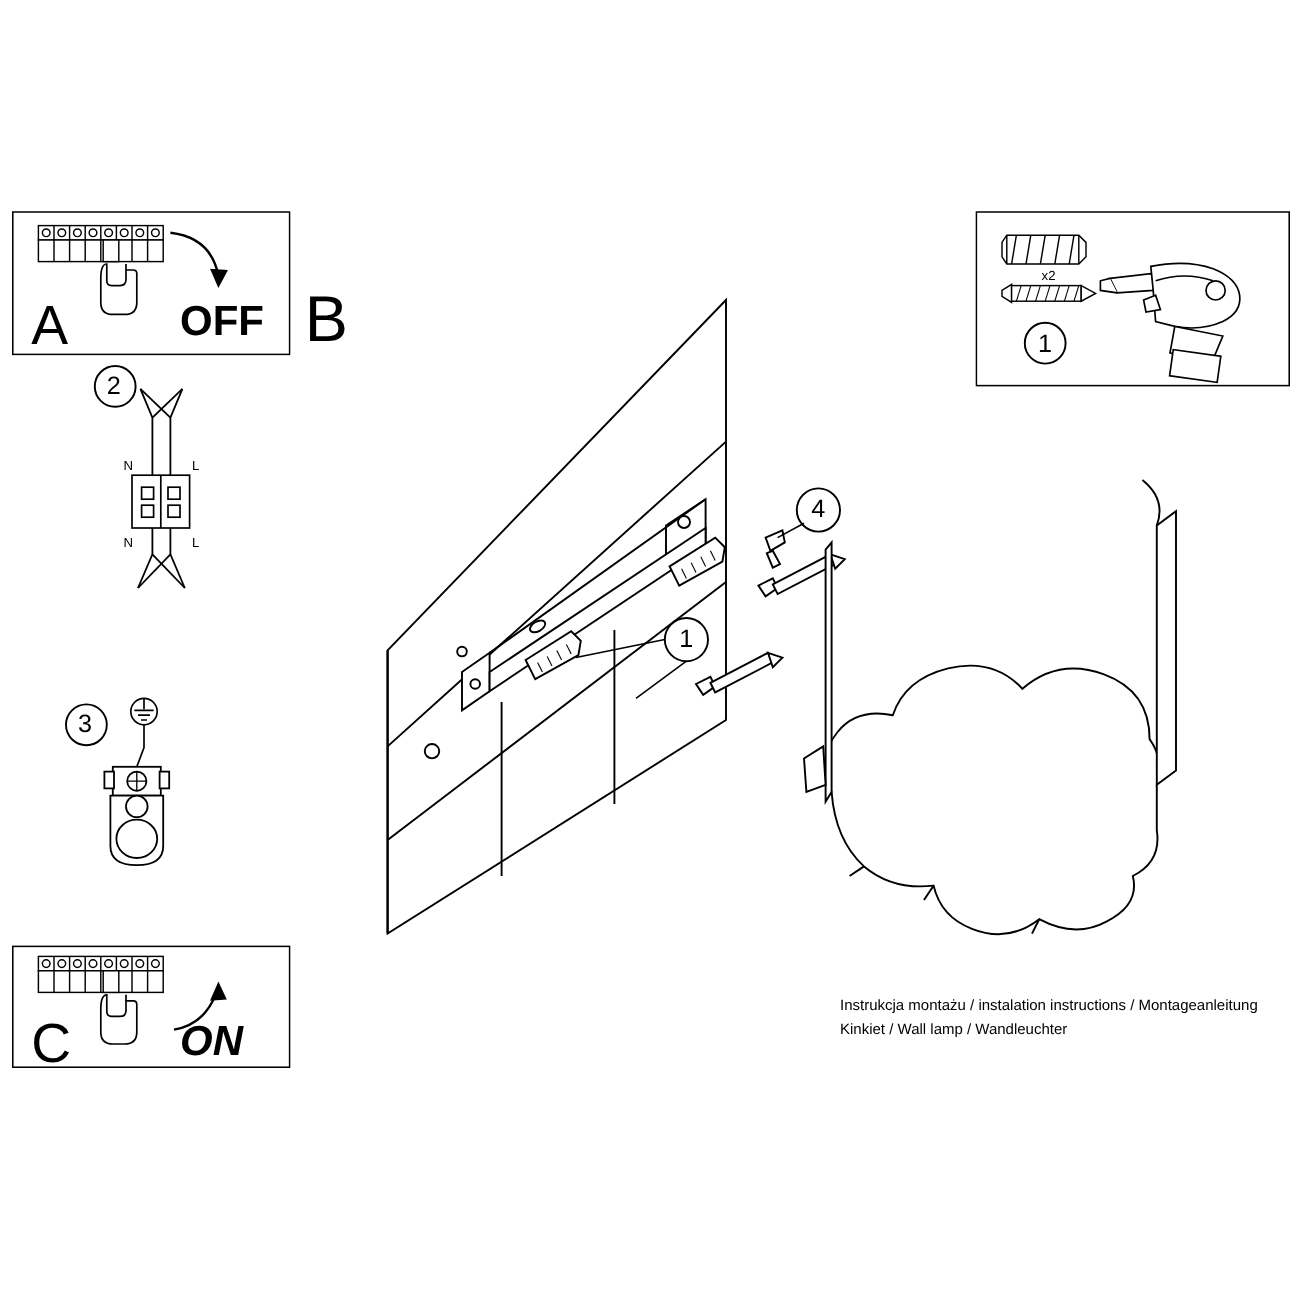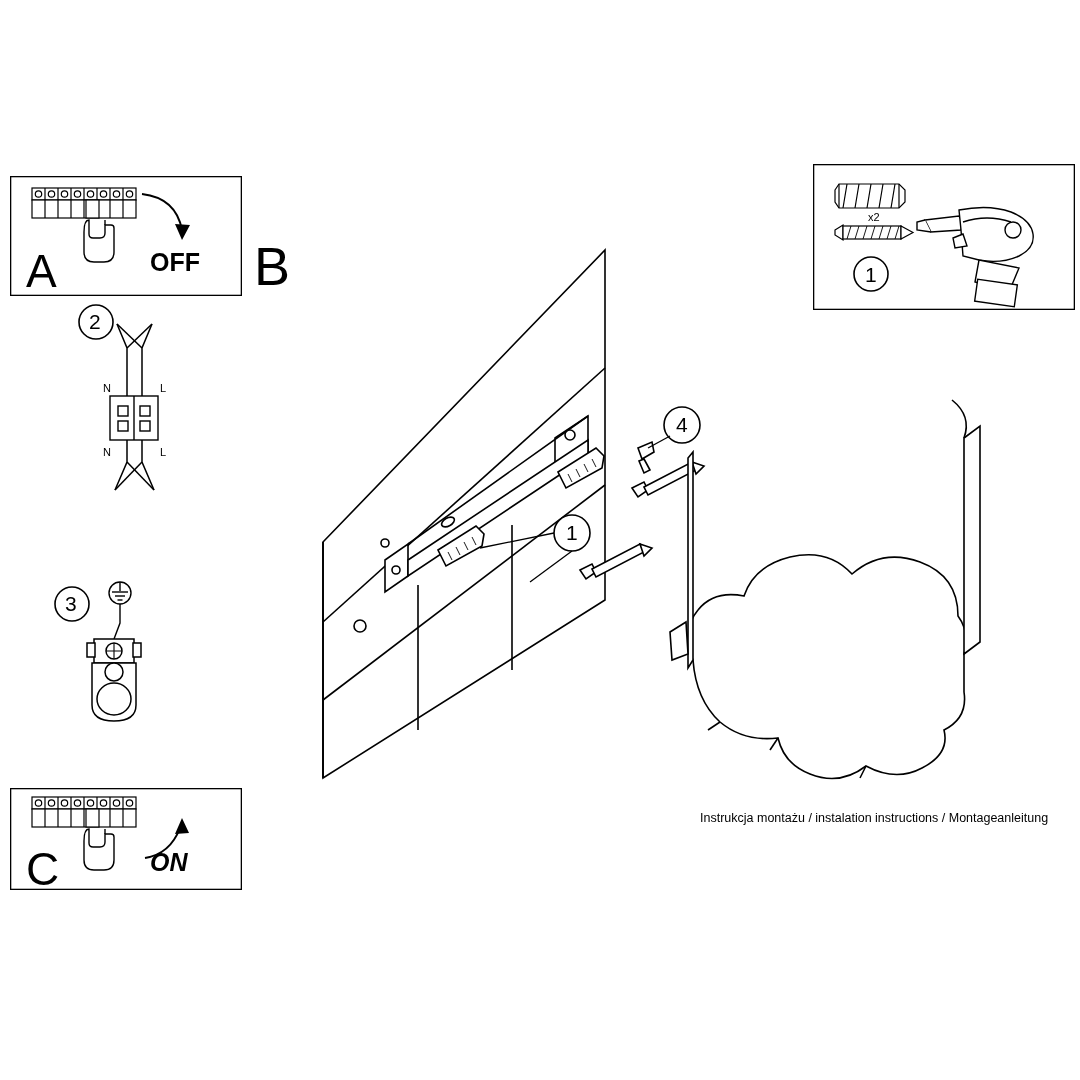--- a/index.html
+++ b/index.html
@@ -24,21 +24,21 @@
     color: #000;
     font-family: "Liberation Sans", sans-serif;
     white-space: pre;
   }
   .step-big {
     font-size: 46px;
     font-weight: 400;
     letter-spacing: 1px;
   }
   .onoff {
-    font-size: 25px;
+    font-size: 35px;
     font-weight: 700;
   }
   .circ-num {
     font-size: 21px;
   }
   .footer-text {
     font-size: 12.5px;
     line-height: 20px;
     color: #000;
   }
@@ -188,21 +188,21 @@
       </g>
       <g fill="none" stroke="#000" stroke-width="2">
         <path d="M135 70 Q160 66 170 40"></path>
         <polygon points="172,30 165,46 179,45" fill="#000" stroke="none"></polygon>
       </g>
     </svg>
     <span class="lbl step-big" style="left:16px; top:54px;">C</span>
     <span class="lbl onoff" style="left:140px; top:60px;font-style:italic;">ON</span>
   </div>
 
-  <div class="abs" style="left:813px; top:164px;">
+  <div class="abs" style="left:813px; top:176px;">
     <svg width="262" height="146" viewBox="0 0 262 146">
       <rect x="0.5" y="0.5" width="261" height="145" fill="#fff" stroke="#000" stroke-width="1.6"></rect>
 
       <g fill="#fff" stroke="#000" stroke-width="1.2">
         <path d="M22 26 L26 20 L86 20 L92 26 L92 38 L86 44 L26 44 L22 38 Z"></path>
         <line x1="34" y1="20" x2="30" y2="44"></line>
         <line x1="46" y1="20" x2="42" y2="44"></line>
         <line x1="58" y1="20" x2="54" y2="44"></line>
         <line x1="70" y1="20" x2="66" y2="44"></line>
         <line x1="82" y1="20" x2="78" y2="44"></line>
@@ -339,17 +339,18 @@
           <path d="M566 536 L560 548" fill="none"></path>
 
           <path d="M386 392 L370 402 L372 430 L388 424 Z"></path>
         </g>
       </g>
     </svg>
     <span class="lbl circ-num" style="left:266px; top:291px;">1</span>
     <span class="lbl circ-num" style="left:376px; top:183px;">4</span>
   </div>
 
-  <div class="abs" style="left:700px; top:808px; width:370px;">
+  <div class="abs" style="left:700px; top:828px; width:370px;">
     <div class="footer-text">Instrukcja montażu / instalation instructions / Montageanleitung</div>
+    <div class="footer-text">Kinkiet / Wall lamp / Wandleuchter</div>
   </div>
 
 </div>
 
 </body></html>

